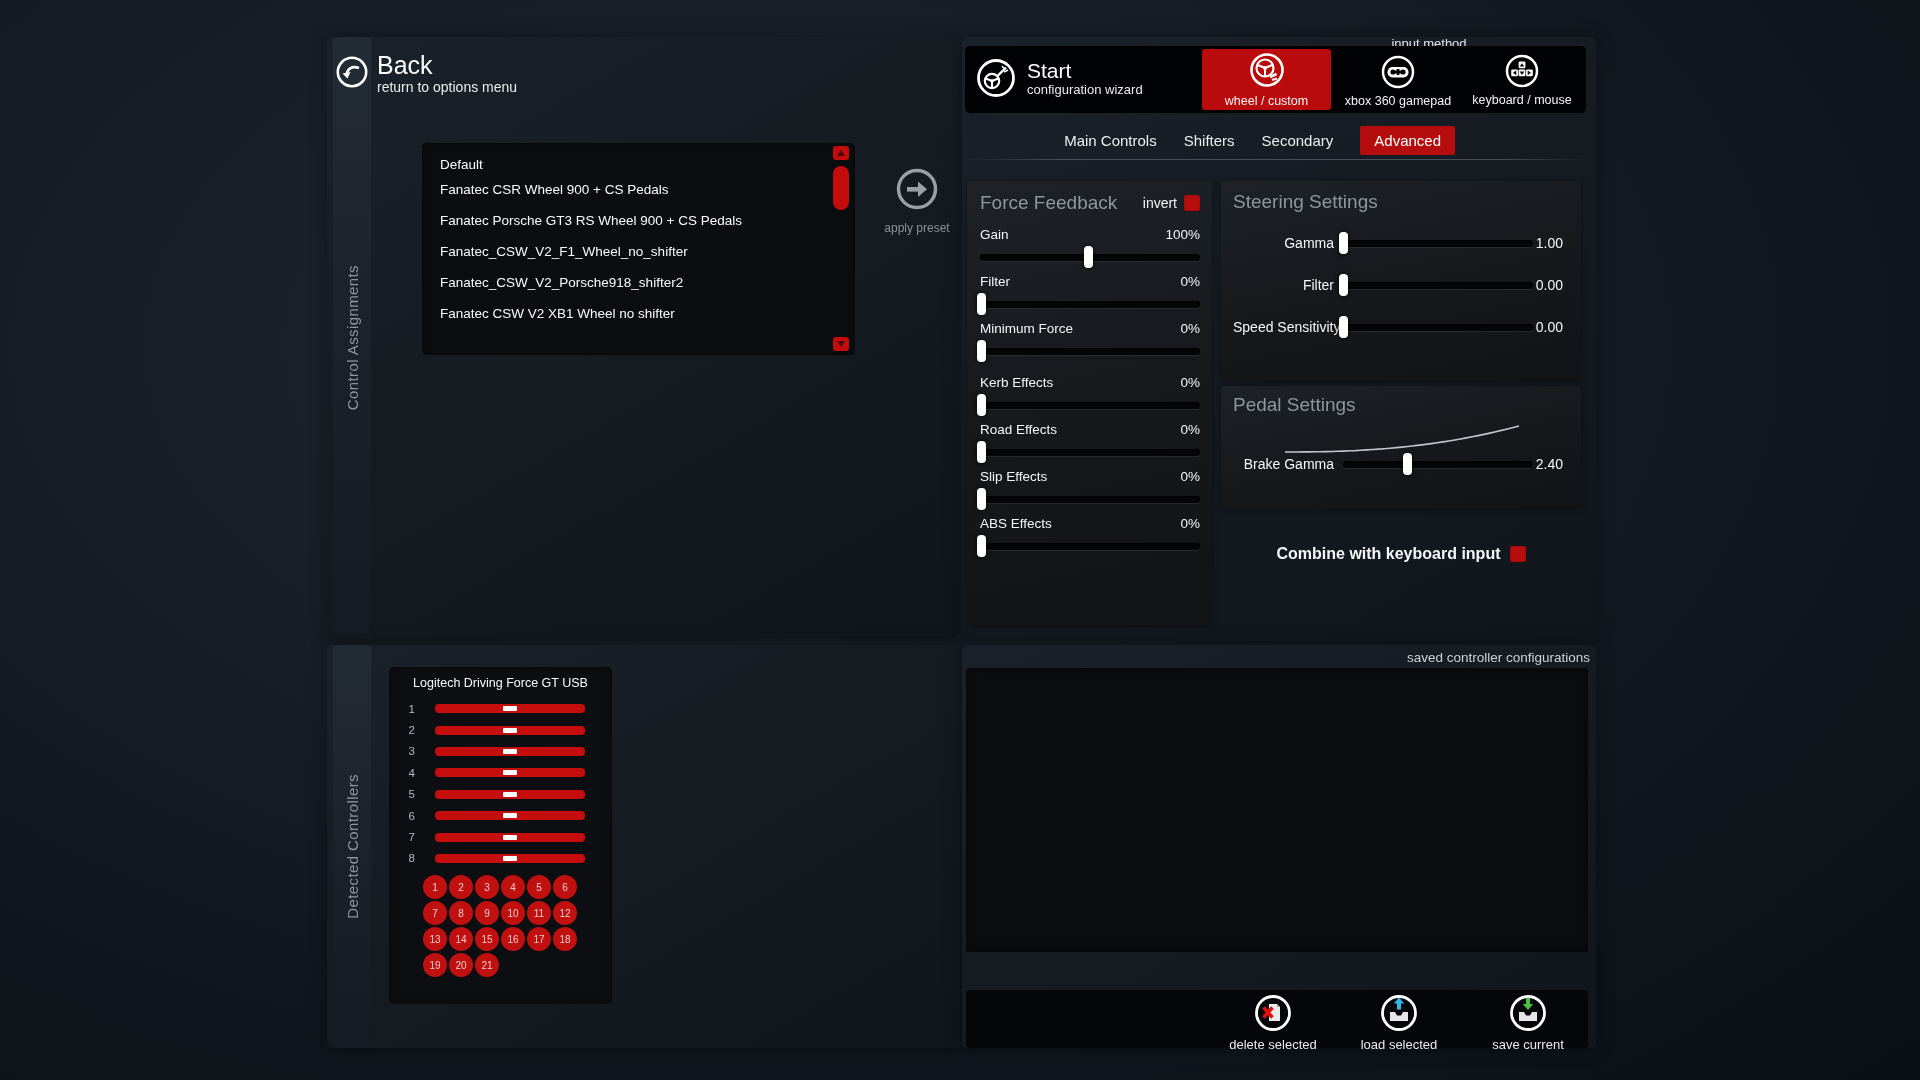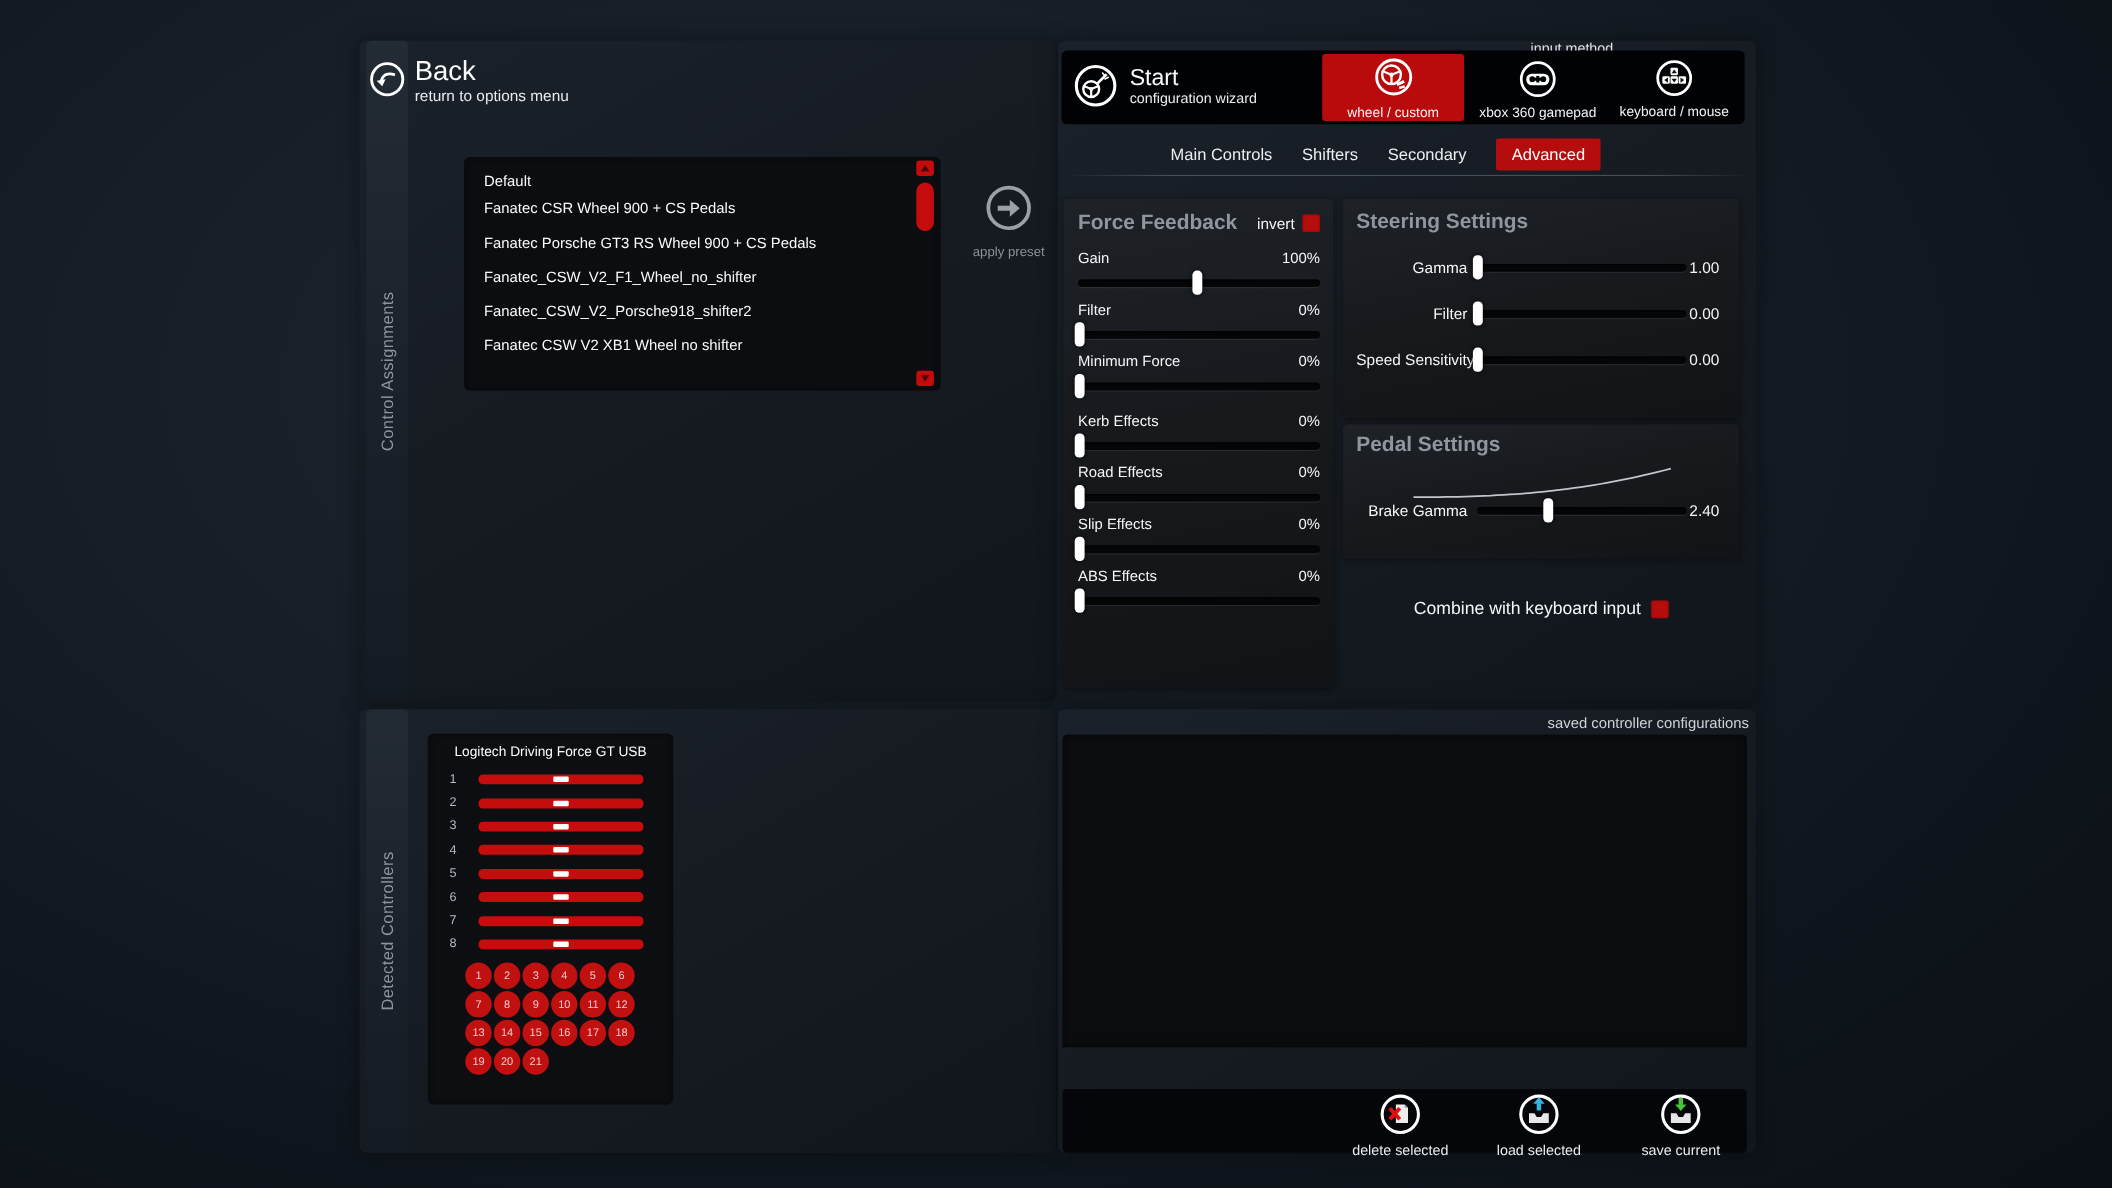--- a/index.html
+++ b/index.html
@@ -80,21 +80,21 @@
     display:flex; justify-content:flex-end; align-items:center; gap:27px; padding-right:141px;text-align:center; }
   .tabs:after { content:""; position:absolute; left:4px; right:4px; bottom:-1px; height:1px;
     background:linear-gradient(90deg, rgba(70,78,88,0), #464e58 15%, #464e58 85%, rgba(70,78,88,0)); }
   .tab { font-size:15px; color:#eceef0; cursor:pointer; white-space:nowrap; }
   .tab.sel { background:#b50d0d; color:#fff; padding:6px 14px; border-radius:2px; }
 
   
   .panelbox { position:absolute; border-radius:4px;
     background: linear-gradient(168deg, #1e2226 0%, #17191d 45%, #111316 100%);
     box-shadow: 0 1px 6px rgba(0,0,0,.4); }
-  .pb-title { font-size:19px; font-weight:700; color:#8f969e; }
+  .pb-title { font-size:19px; font-weight:400; color:#8f969e; }
 
   .ffb { left:5px; top:144px; width:245px; height:444px; padding:10px 12px 0 13px; }
   .ffb-head { display:flex; justify-content:space-between; align-items:center; height:24px; }
   .invert-wrap { display:flex; align-items:center; gap:7px; font-size:14px; color:#f3f5f6; }
   .chk { width:16px; height:16px; background:#b60d0d; border-radius:2px;
     box-shadow: inset 0 0 2px #7a0606; cursor:pointer; display:inline-block; }
 
   .fgroup { margin-bottom:13px; }
   .fgroup.gap { margin-top:20px; }
   .frow { display:flex; justify-content:space-between; font-size:13.5px; color:#f4f6f7; height:19px; }
@@ -112,21 +112,21 @@
   .steer .sgroup:first-of-type { margin-top:22px; }
   .slabel { width:110px; text-align:right; font-size:14px; color:#f4f6f7; padding-right:9px; white-space:nowrap; }
   .strack { flex:0 0 190px; margin-top:0; }
   .svalue { flex:1; text-align:right; font-size:14px; color:#f4f6f7; }
 
   .pedal { left:259px; top:349px; width:360px; height:122px; padding:8px 18px 0 12px; }
   .pedal svg.curve { position:absolute; left:60px; top:36px; }
   .pedal .sgroup { position:absolute; left:12px; right:18px; top:70px; margin:0; }
 
   .combine { position:absolute; left:259px; top:508px; width:360px; display:flex;
-    justify-content:center; align-items:center; gap:9px; font-size:16px; color:#f5f7f8; }
+    justify-content:center; align-items:center; gap:9px; font-size:16px; color:#f5f7f8;font-weight:bold; }
 
   
   .ctrl-card { position:absolute; left:62px; top:22px; width:223px; height:337px;
     background:#0c0e11; border-radius:5px; box-shadow: inset 0 0 6px rgba(0,0,0,.5); }
   .ctrl-title { text-align:center; font-size:12.5px; color:#fbfcfd; padding-top:9px; }
   .axes { position:absolute; left:0; top:31px; right:0; }
   .axis-row { display:flex; align-items:center; height:21.4px; }
   .axis-num { width:26px; text-align:right; font-size:11.5px; color:#b4bac1; }
   .axis-bar { position:relative; margin-left:20px; width:150px; height:9px;
     background:#c50d0d; border-radius:4px; }

